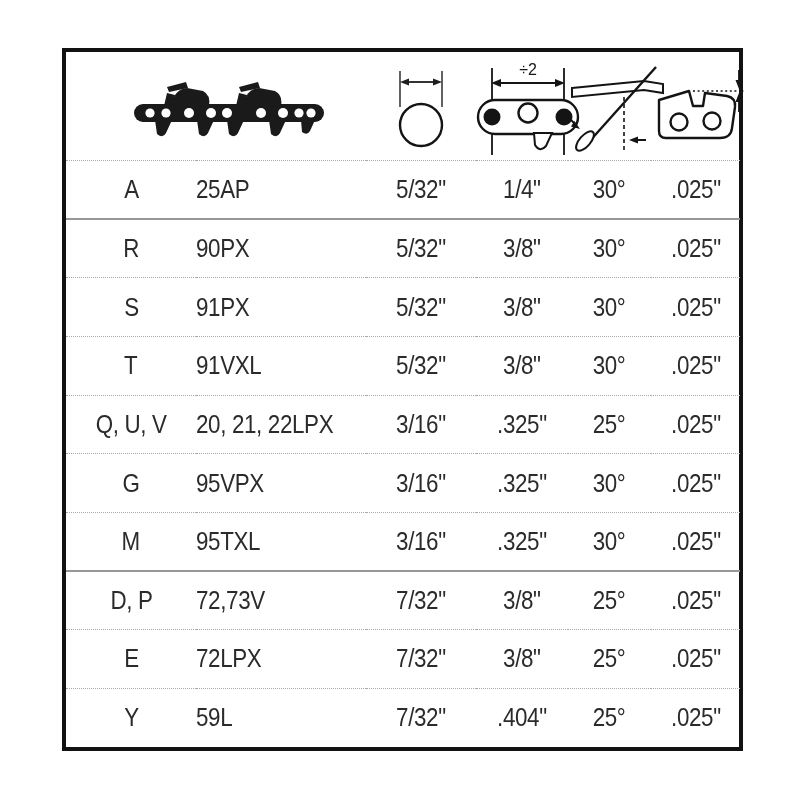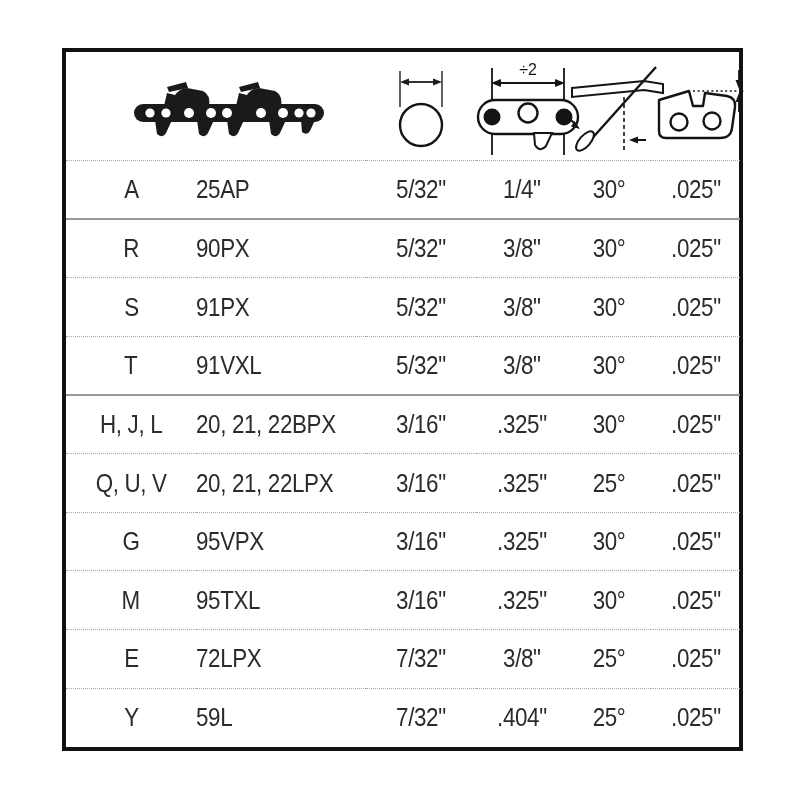--- a/index.html
+++ b/index.html
@@ -165,28 +165,20 @@
           <td><span class="t">.025"</span></td>
         </tr>
         <tr class="sep-dotted">
           <td class="c-letter"><span class="t">T</span></td>
           <td class="c-model"><span class="t">91VXL</span></td>
           <td><span class="t">5/32"</span></td>
           <td><span class="t">3/8"</span></td>
           <td><span class="t">30°</span></td>
           <td><span class="t">.025"</span></td>
         </tr>
-        <tr class="sep-solid">
-          <td class="c-letter"><span class="t">H, J, L</span></td>
-          <td class="c-model"><span class="t">20, 21, 22BPX</span></td>
-          <td><span class="t">3/16"</span></td>
-          <td><span class="t">.325"</span></td>
-          <td><span class="t">30°</span></td>
-          <td><span class="t">.025"</span></td>
-        </tr>
         <tr class="sep-dotted">
           <td class="c-letter"><span class="t">Q, U, V</span></td>
           <td class="c-model"><span class="t">20, 21, 22LPX</span></td>
           <td><span class="t">3/16"</span></td>
           <td><span class="t">.325"</span></td>
           <td><span class="t">25°</span></td>
           <td><span class="t">.025"</span></td>
         </tr>
         <tr class="sep-dotted">
           <td class="c-letter"><span class="t">G</span></td>
@@ -197,20 +189,28 @@
           <td><span class="t">.025"</span></td>
         </tr>
         <tr class="sep-dotted">
           <td class="c-letter"><span class="t">M</span></td>
           <td class="c-model"><span class="t">95TXL</span></td>
           <td><span class="t">3/16"</span></td>
           <td><span class="t">.325"</span></td>
           <td><span class="t">30°</span></td>
           <td><span class="t">.025"</span></td>
         </tr>
+        <tr class="sep-solid">
+          <td class="c-letter"><span class="t">D, P</span></td>
+          <td class="c-model"><span class="t">72,73V</span></td>
+          <td><span class="t">7/32"</span></td>
+          <td><span class="t">3/8"</span></td>
+          <td><span class="t">25°</span></td>
+          <td><span class="t">.025"</span></td>
+        </tr>
         <tr class="sep-dotted">
           <td class="c-letter"><span class="t">E</span></td>
           <td class="c-model"><span class="t">72LPX</span></td>
           <td><span class="t">7/32"</span></td>
           <td><span class="t">3/8"</span></td>
           <td><span class="t">25°</span></td>
           <td><span class="t">.025"</span></td>
         </tr>
         <tr class="sep-dotted">
           <td class="c-letter"><span class="t">Y</span></td>

